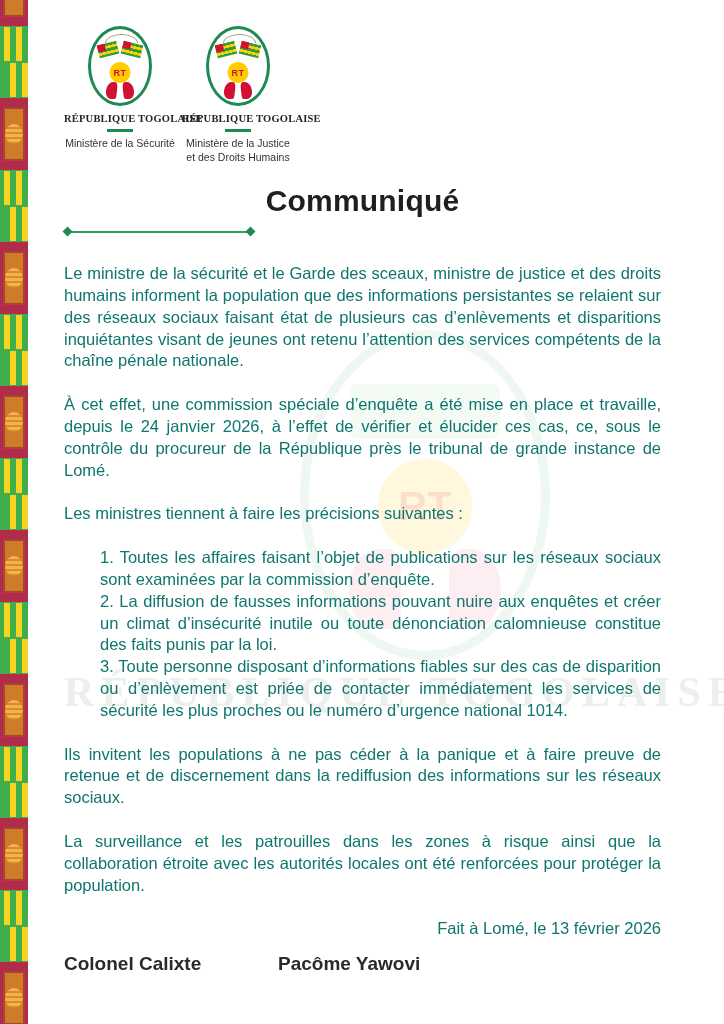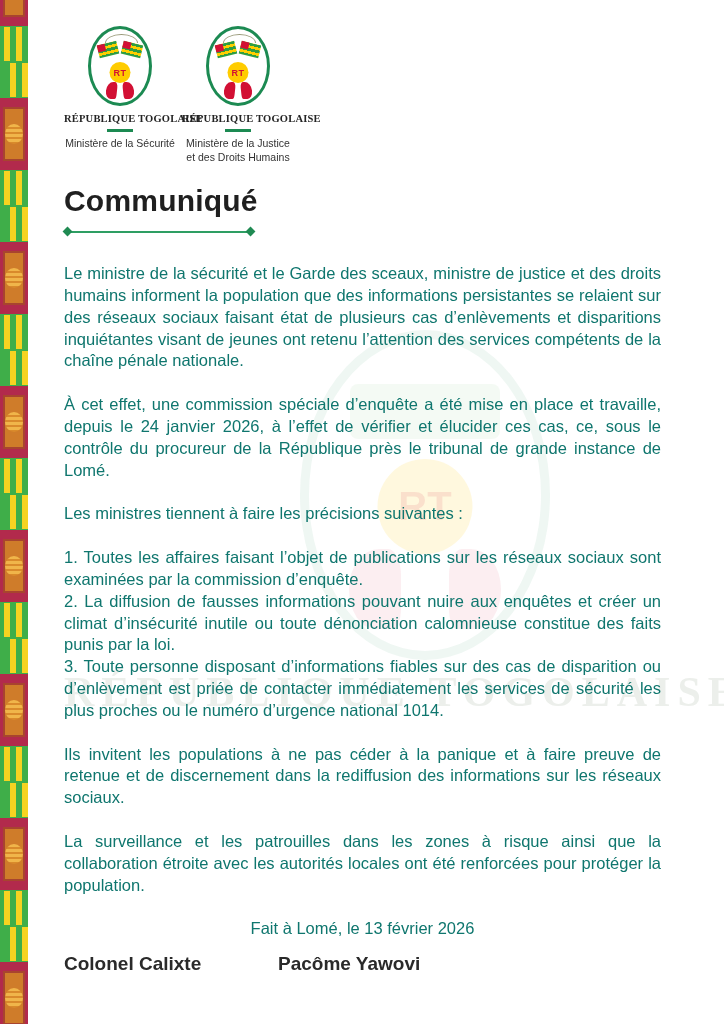--- a/index.html
+++ b/index.html
@@ -47,31 +47,31 @@
   .lions { position:absolute; left:0; top:53px; width:100%; height:20px; }
   .lion { position:absolute; width:11px; height:17px; background:#d21034; }
   .lion-l { left:15px; border-radius:70% 30% 20% 60%/60% 40% 30% 60%; transform:skewX(-6deg); }
   .lion-r { right:15px; border-radius:30% 70% 60% 20%/40% 60% 60% 30%; transform:skewX(6deg); }
   .country { margin-top:7px; font-family:"Liberation Serif", serif; font-weight:bold;
     font-size:10.5px; color:#242424; letter-spacing:0.2px; white-space:nowrap; }
   .green-dash { width:26px; height:3px; background:#1c8a52; margin:5px auto 5px auto; }
   .ministry { font-size:10.5px; color:#333; line-height:1.3; }
 
   
-  .doc-title { margin-top:20px; font-size:30px; font-weight:800; color:#1f1f1f; letter-spacing:0.2px; }
+  .doc-title { margin-top:20px; font-size:30px; font-weight:800; color:#1f1f1f; letter-spacing:0.2px;text-align:center; }
   .title-divider { margin-top:10px; display:flex; align-items:center; width:190px; }
   .title-divider .line { flex:1; height:2px; background:#2e9e63; }
   .title-divider .diamond { width:7px; height:7px; background:#1f8a52; transform:rotate(45deg); }
 
   
   .doc-body { margin-top:28px; font-size:16.5px; line-height:21.8px; color:#0f766e; text-align:justify; }
   .doc-body p { margin-bottom:22px; }
-  .doc-body .list p { margin-bottom:0; }
+  .doc-body .list p { margin-bottom:0;margin-left:36px; }
   .doc-body .list { margin-bottom:22px; }
-  .dateline { text-align:center; margin-bottom:12px !important; }
+  .dateline { text-align:right; margin-bottom:12px !important; }
 
   
   .signatures { display:flex; margin-top:2px; }
   .sig-left { width:212px; }
   .sig-right { margin-left:2px; }
   .sig-name { font-size:19px; font-weight:bold; color:#2a2a2a; line-height:1.3; }
 
   
   .wm-text { position:absolute; left:64px; top:668px; width:597px; z-index:1;
     font-family:"Liberation Serif", serif; font-weight:bold; font-size:42px;

